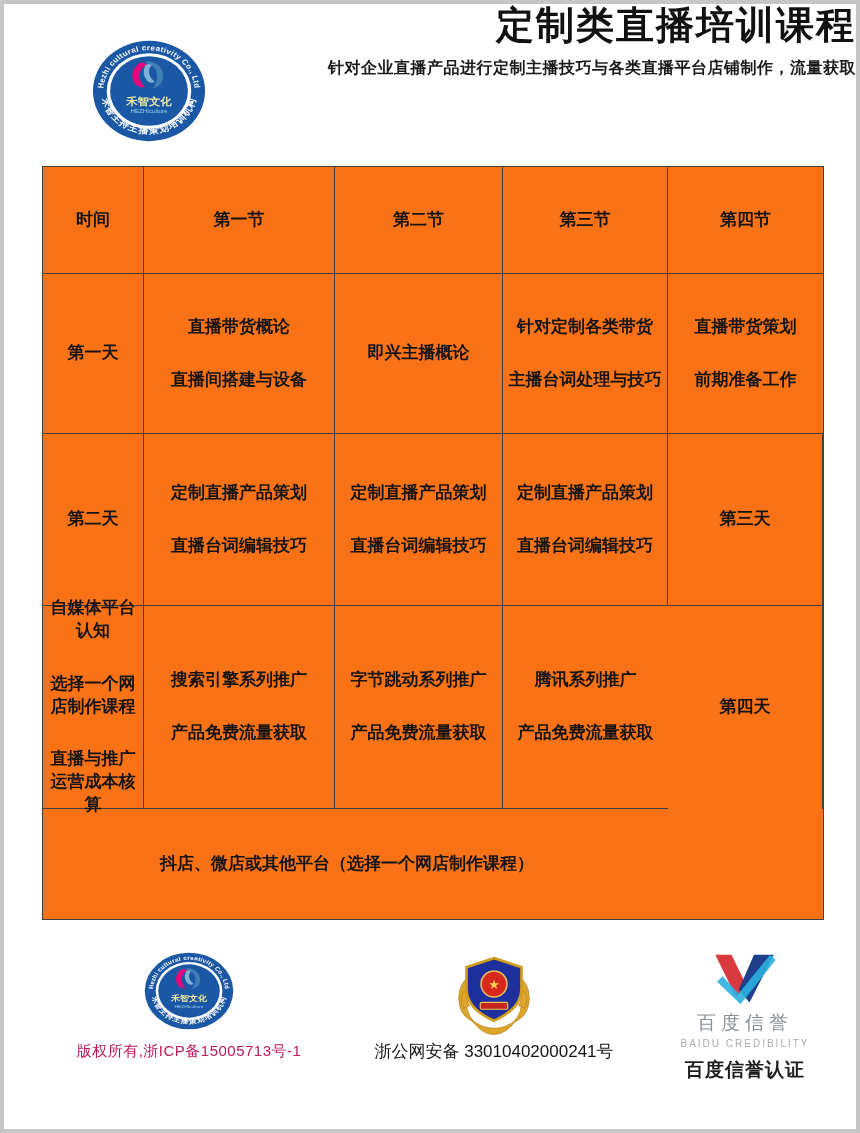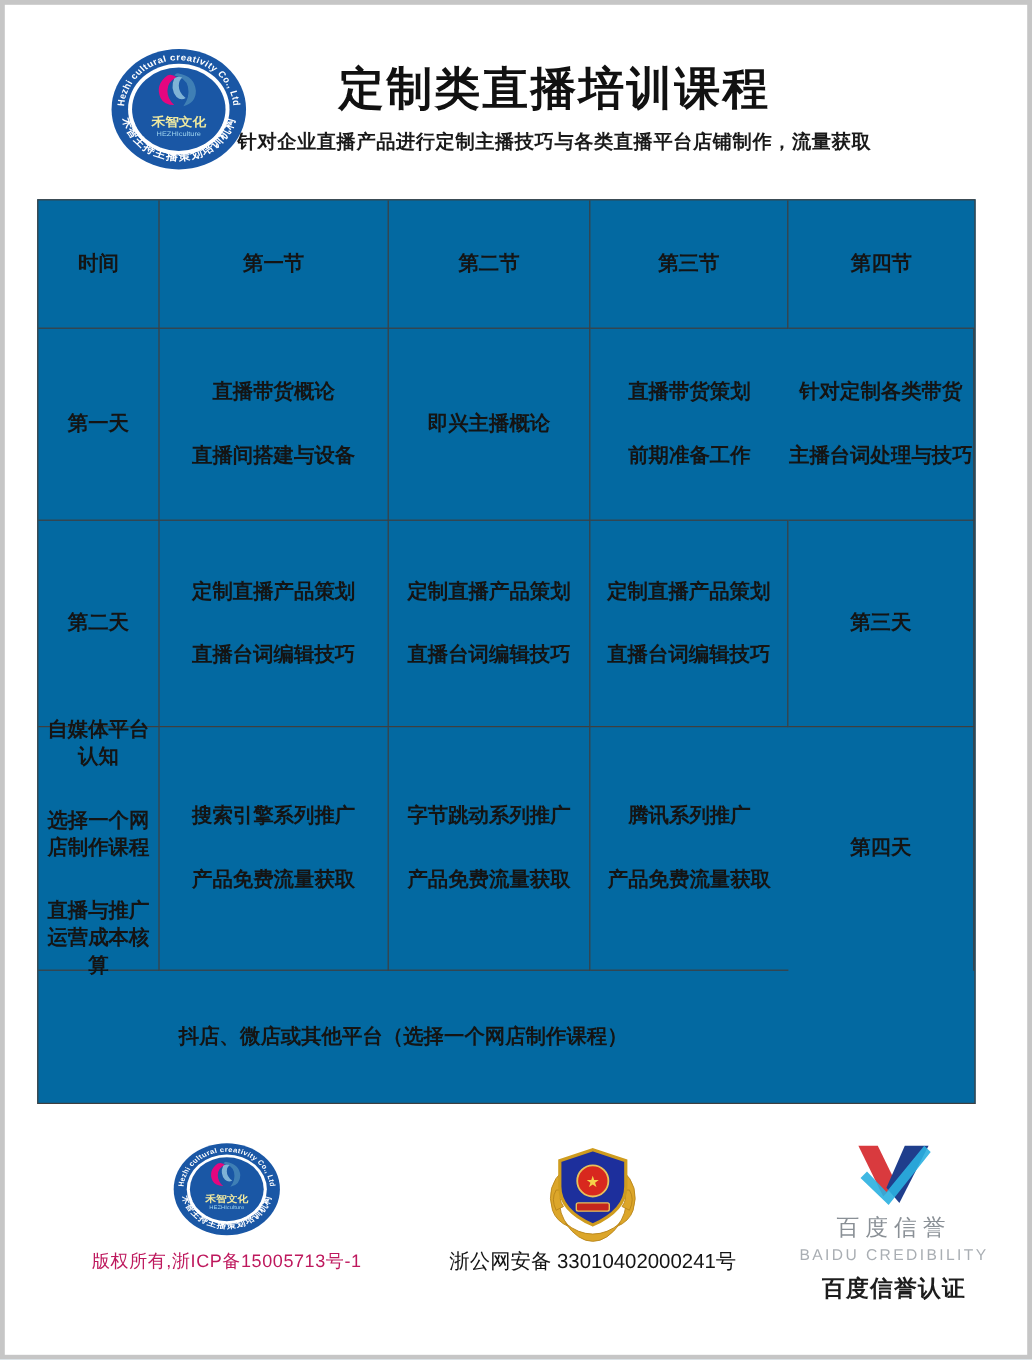--- a/index.html
+++ b/index.html
@@ -7,37 +7,37 @@
   body { font-family:"Liberation Sans", sans-serif; }
   .page {
     position:relative;
     width:860px; height:1133px;
     border:4px solid #c6c6c6;
     background:#ffffff;
     overflow:hidden;
   }
   
   .logo-large { position:absolute; left:88px; top:36px; }
-  .header-text { padding-top:50px; margin-left:64px; text-align:center; }
+  .header-text { margin-left:64px; text-align:right; }
   .page-title {
     font-size:38px; font-weight:bold; color:#111111;
     letter-spacing:2px; line-height:1.15;
   }
   .page-subtitle {
     margin-top:10px; font-size:16px; font-weight:bold; color:#1a1a1a;
     letter-spacing:0.5px;
   }
   
   .tbl {
-    position:absolute; left:27px; top:162px;
+    position:absolute; left:38px; top:162px;
     display:grid;
     grid-template-columns:101px 191px 168px 165px 155px;
     grid-template-rows:107px 160px 172px 203px 110px;
     border:1px solid #3f3f3f;
-    background:#0369a1;
+    background:#f97316;
   }
   .c {
     border-right:1px solid #3f3f3f;
     border-bottom:1px solid #3f3f3f;
     display:flex; flex-direction:column;
     align-items:center; justify-content:center;
     gap:30px;
     font-size:17px; font-weight:bold; color:#141414;
     text-align:center; line-height:1.35;
   }
@@ -49,21 +49,21 @@
     padding-left:16px;
   }
   
   .fgroup { position:absolute; top:948px; display:flex; flex-direction:column; align-items:center; }
   .f-left   { left:40px;  width:290px; }
   .f-center { left:336px; width:308px; }
   .f-right  { left:646px; width:190px; }
   .copyright { margin-top:12px; font-size:15px; color:#be185d; letter-spacing:0.5px; }
   .police-no { margin-top:4px; font-size:17px; font-weight:normal; color:#141414; }
   .baidu-cn  { margin-top:4px; font-size:19px; color:#8a9096; letter-spacing:5px; }
-  .baidu-en  { margin-top:2px; font-size:13px; color:#a9aeb3; letter-spacing:2px; }
+  .baidu-en  { margin-top:2px; font-size:10px; color:#a9aeb3; letter-spacing:2px; }
   .baidu-cert{ margin-top:8px; font-size:19px; font-weight:bold; color:#1d1d1d; letter-spacing:1px; }
 </style>
 </head>
 <body>
 
 <div class="page">
 
   <svg class="logo-large" width="114" height="102" viewBox="0 0 120 120" preserveAspectRatio="none">
     <circle cx="60" cy="60" r="59" fill="#1a57a5"></circle>
     <circle cx="60" cy="60" r="44.5" fill="#ffffff"></circle>
@@ -111,27 +111,27 @@
     <div class="c">
         <div>第一天</div>
       </div>
     <div class="c">
       <div>直播带货概论</div>
       <div>直播间搭建与设备</div>
     </div>
     <div class="c">
       <div>即兴主播概论</div>
     </div>
+    <div class="c">
+      <div>针对定制各类带货</div>
+      <div>主播台词处理与技巧</div>
+    </div>
     <div class="c rlast">
       <div>直播带货策划</div>
       <div>前期准备工作</div>
-    </div>
-    <div class="c">
-      <div>针对定制各类带货</div>
-      <div>主播台词处理与技巧</div>
     </div>
 
     <div class="c">
         <div>第二天</div>
       </div>
     <div class="c">
       <div>定制直播产品策划</div>
       <div>直播台词编辑技巧</div>
     </div>
     <div class="c">

